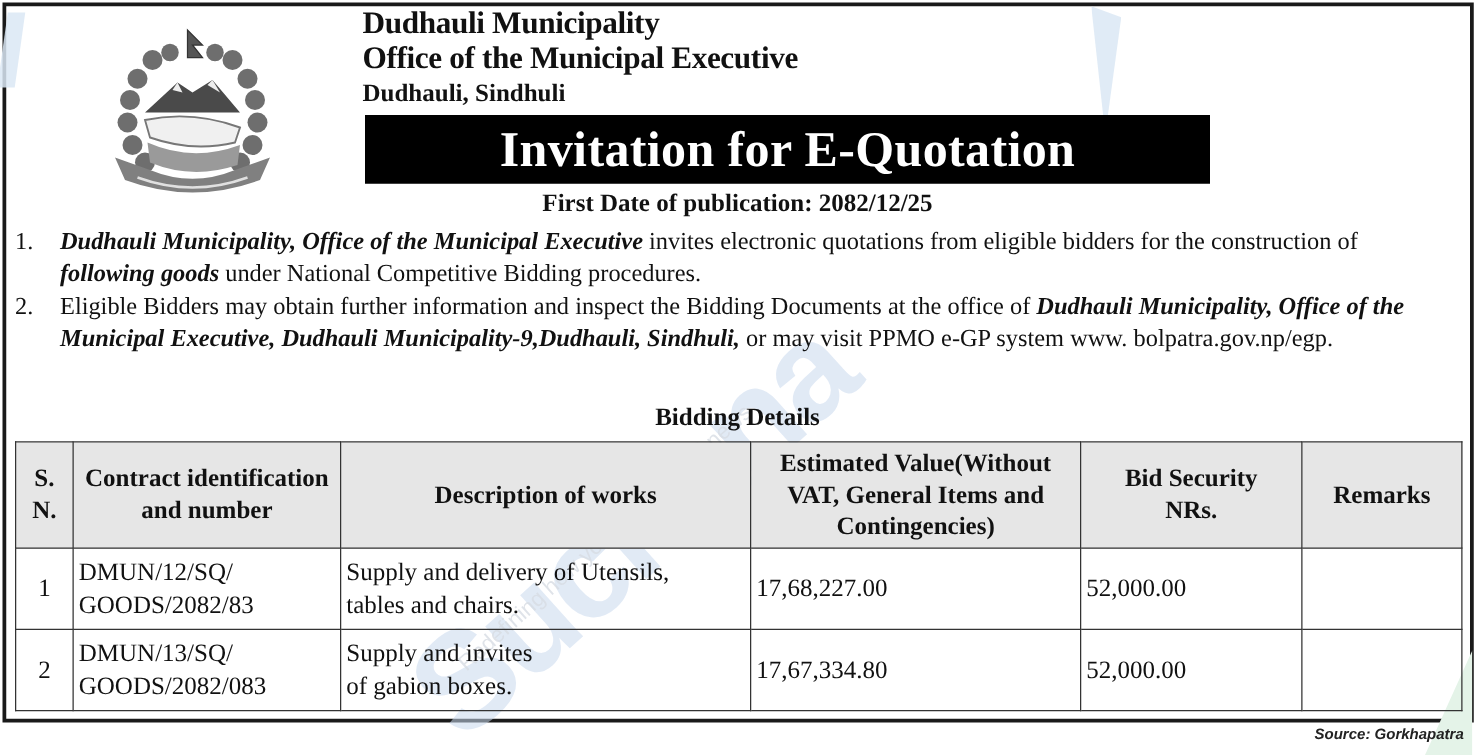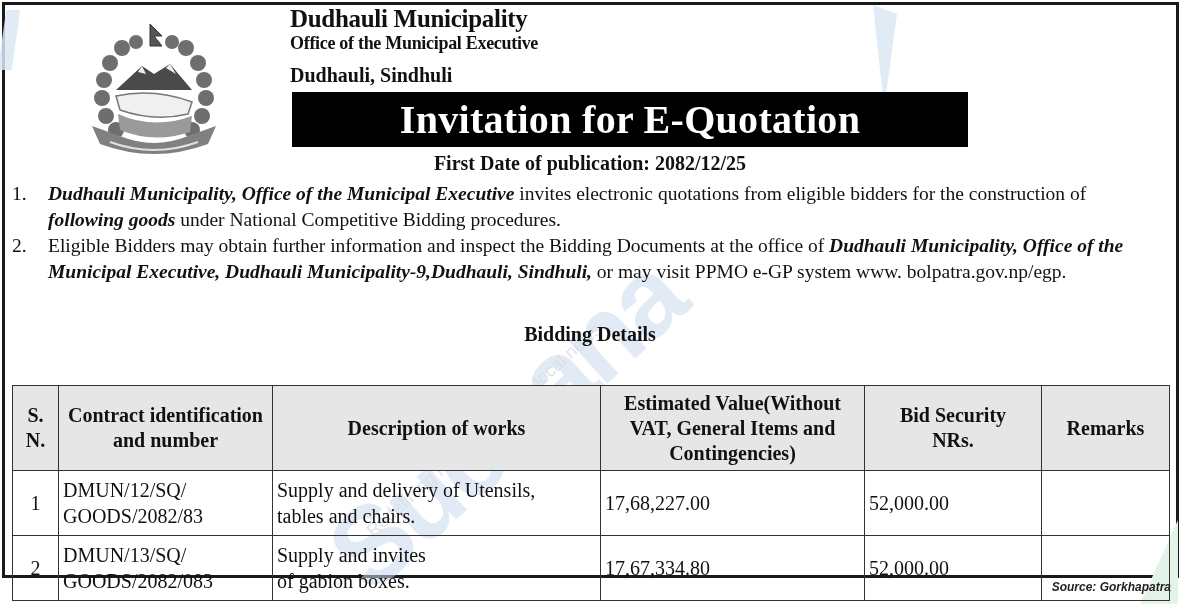--- a/index.html
+++ b/index.html
@@ -5,32 +5,32 @@
   html, body { margin:0; padding:0; background:#ffffff; }
   body { width:1181px; height:604px; position:relative; overflow:hidden; font-family:"Liberation Serif", "DejaVu Serif", serif; color:#111; }
   .frame { position:absolute; left:2px; top:2px; width:1171px; height:570px; border:3px solid #1a1a1a; background:#fff; }
   .wm-stroke { position:absolute; background:#dbe8f4; opacity:.85; }
   .wm-green { position:absolute; background:#e4f3e8; }
   .wm-text { position:absolute; color:#c9d9ee; font-family:"Liberation Sans", sans-serif; font-weight:bold; font-size:110px; transform:rotate(-42deg); opacity:.55; letter-spacing:-4px; }
   .wm-sub { position:absolute; color:#d8dde4; font-family:"Liberation Sans", sans-serif; font-size:18px; transform:rotate(-42deg); opacity:.8; }
   .logo { position:absolute; left:80px; top:18px; width:148px; height:146px; }
   .hdr { position:absolute; left:290px; width:600px; text-align:left; font-weight:bold; }
   .h1 { top:5px; font-size:25px; letter-spacing:-.3px; }
-  .h2 { top:33px; font-size:18px; letter-spacing:-.3px; }
+  .h2 { top:33px; font-size:25px; letter-spacing:-.3px; }
   .h3 { top:64px; font-size:20px; }
   .titlebar { position:absolute; left:292px; top:92px; width:676px; height:55px; background:#000; color:#fff; text-align:center; font-weight:bold; font-size:40px; line-height:55px; letter-spacing:.3px; }
   .pubdate { position:absolute; left:290px; top:152px; width:600px; text-align:center; font-weight:bold; font-size:20px; }
   .para { position:absolute; left:12px; width:1150px; font-size:19.5px; line-height:26px; }
   .para .num { position:absolute; left:0; top:0; }
   .para .body { margin-left:36px; }
   .p1 { top:181px; }
   .p2 { top:233px; }
   .bi { font-weight:bold; font-style:italic; }
   .bd-title { position:absolute; left:300px; top:323px; width:580px; text-align:center; font-weight:bold; font-size:20px; }
-  table.bid { position:absolute; left:12px; top:353px; width:1157px; border-collapse:collapse; table-layout:fixed;margin-top:32px; }
+  table.bid { position:absolute; left:12px; top:353px; width:1157px; border-collapse:collapse; table-layout:fixed; }
   table.bid th, table.bid td { border:1.5px solid #333; padding:0 4px; }
   table.bid th { background:#e6e6e6; font-weight:bold; font-size:20px; line-height:25px; height:84px; text-align:center; }
   table.bid td { font-size:20px; line-height:26px; height:64px; }
   .c-sn { text-align:center; }
   .c-num { text-align:left; }
   .source { position:absolute; right:10px; top:580px; font-family:"Liberation Sans", sans-serif; font-style:italic; font-size:12px; color:#222;font-weight:bold; }
 </style>
 </head>
 <body>
 

